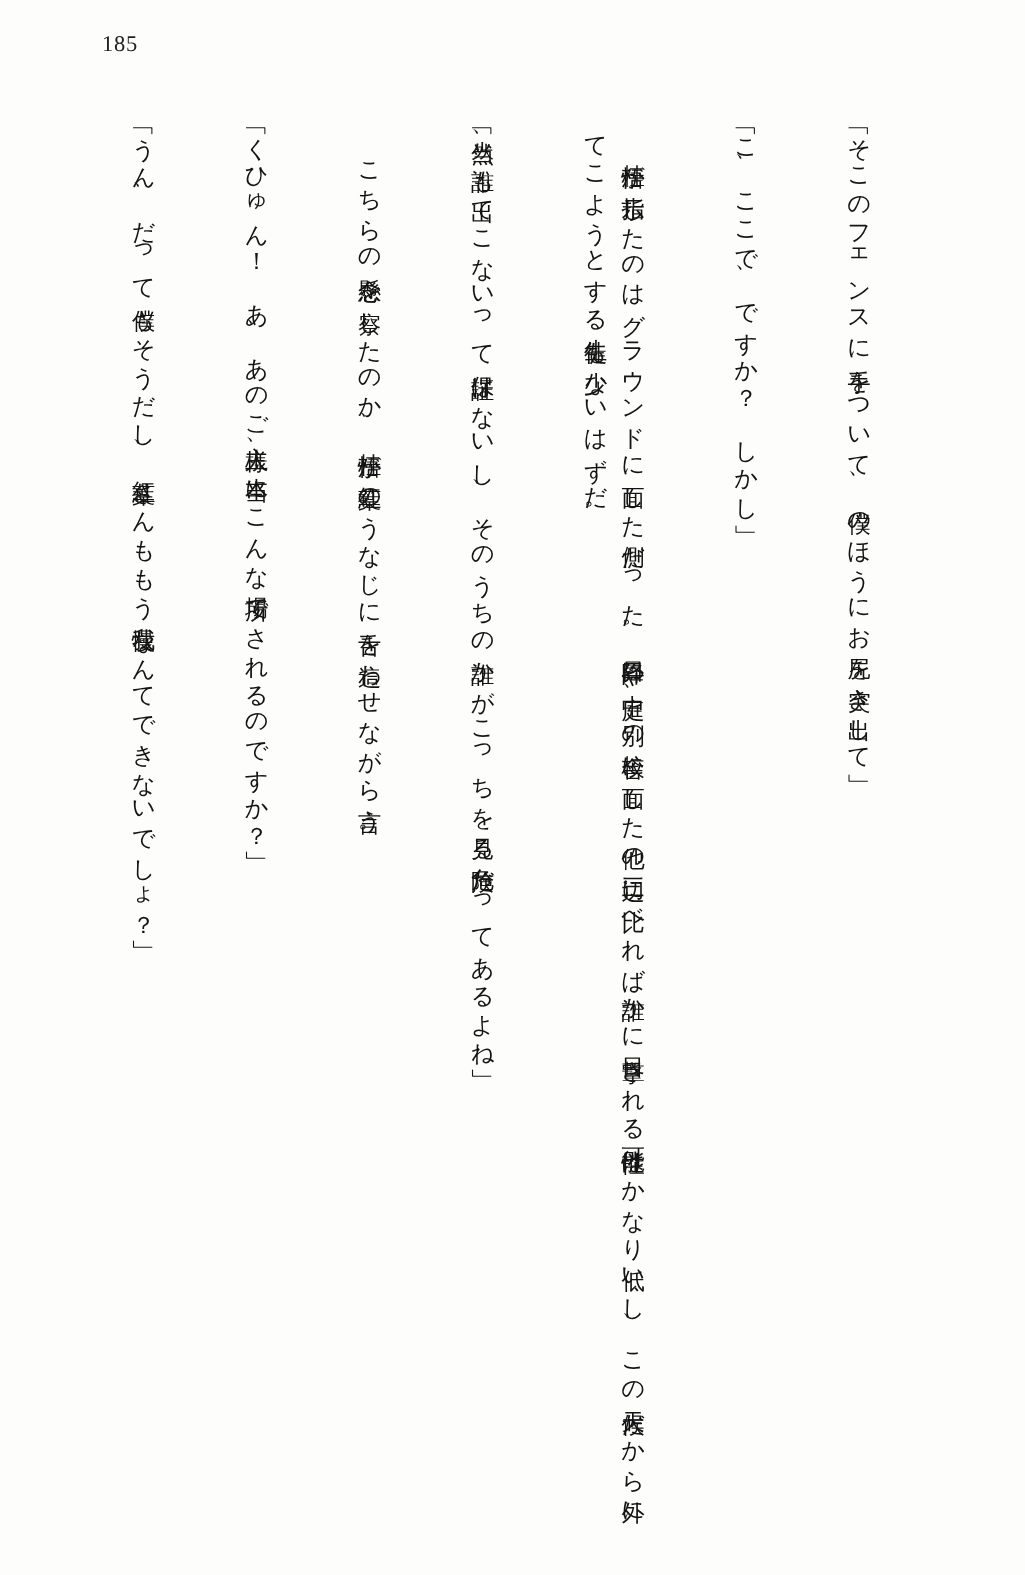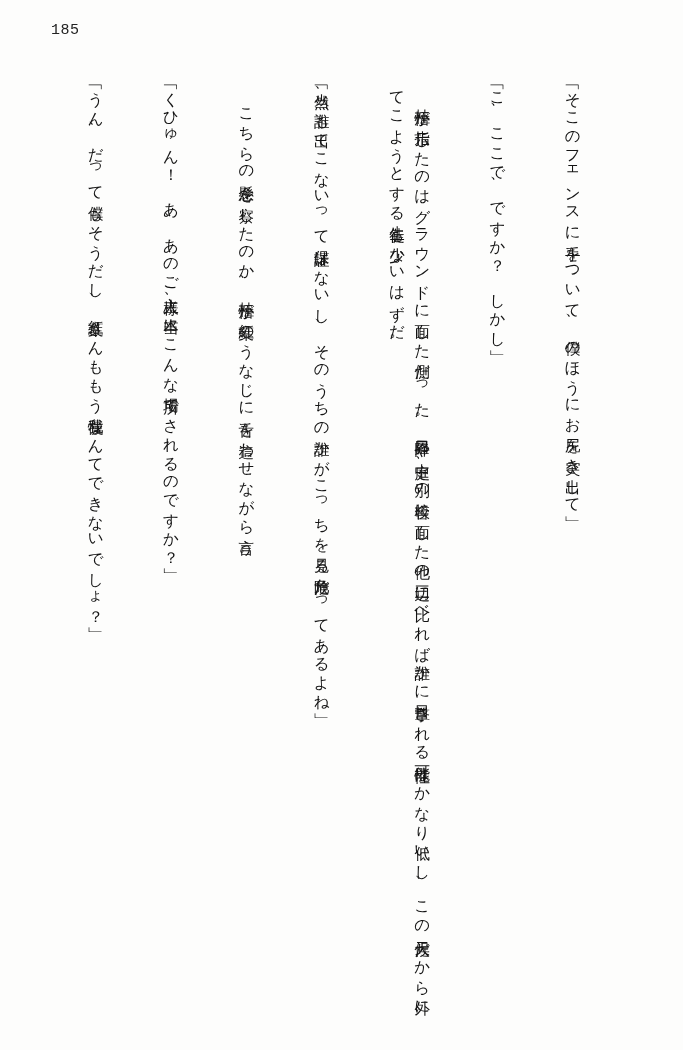--- a/index.html
+++ b/index.html
@@ -17,25 +17,25 @@
   .page {
     position: relative;
     width: 683px;
     height: 1050px;
     background: #fdfdfc;
     box-sizing: border-box;
   }
   .page-number {
     position: absolute;
     top: 22px;
-    left: 51px;
+    left: 68px;
     font-size: 15px;
     letter-spacing: 0.5px;
     color: #222;
-    font-family: Liberation Mono, monospace;
+    font-family: Liberation Serif, serif;
   }
   .body-text {
     position: absolute;
     top: 80px;
     right: 48px;
     bottom: 30px;
     left: 48px;
     writing-mode: vertical-rl;
     text-orientation: upright;
     font-size: 15.5px;

